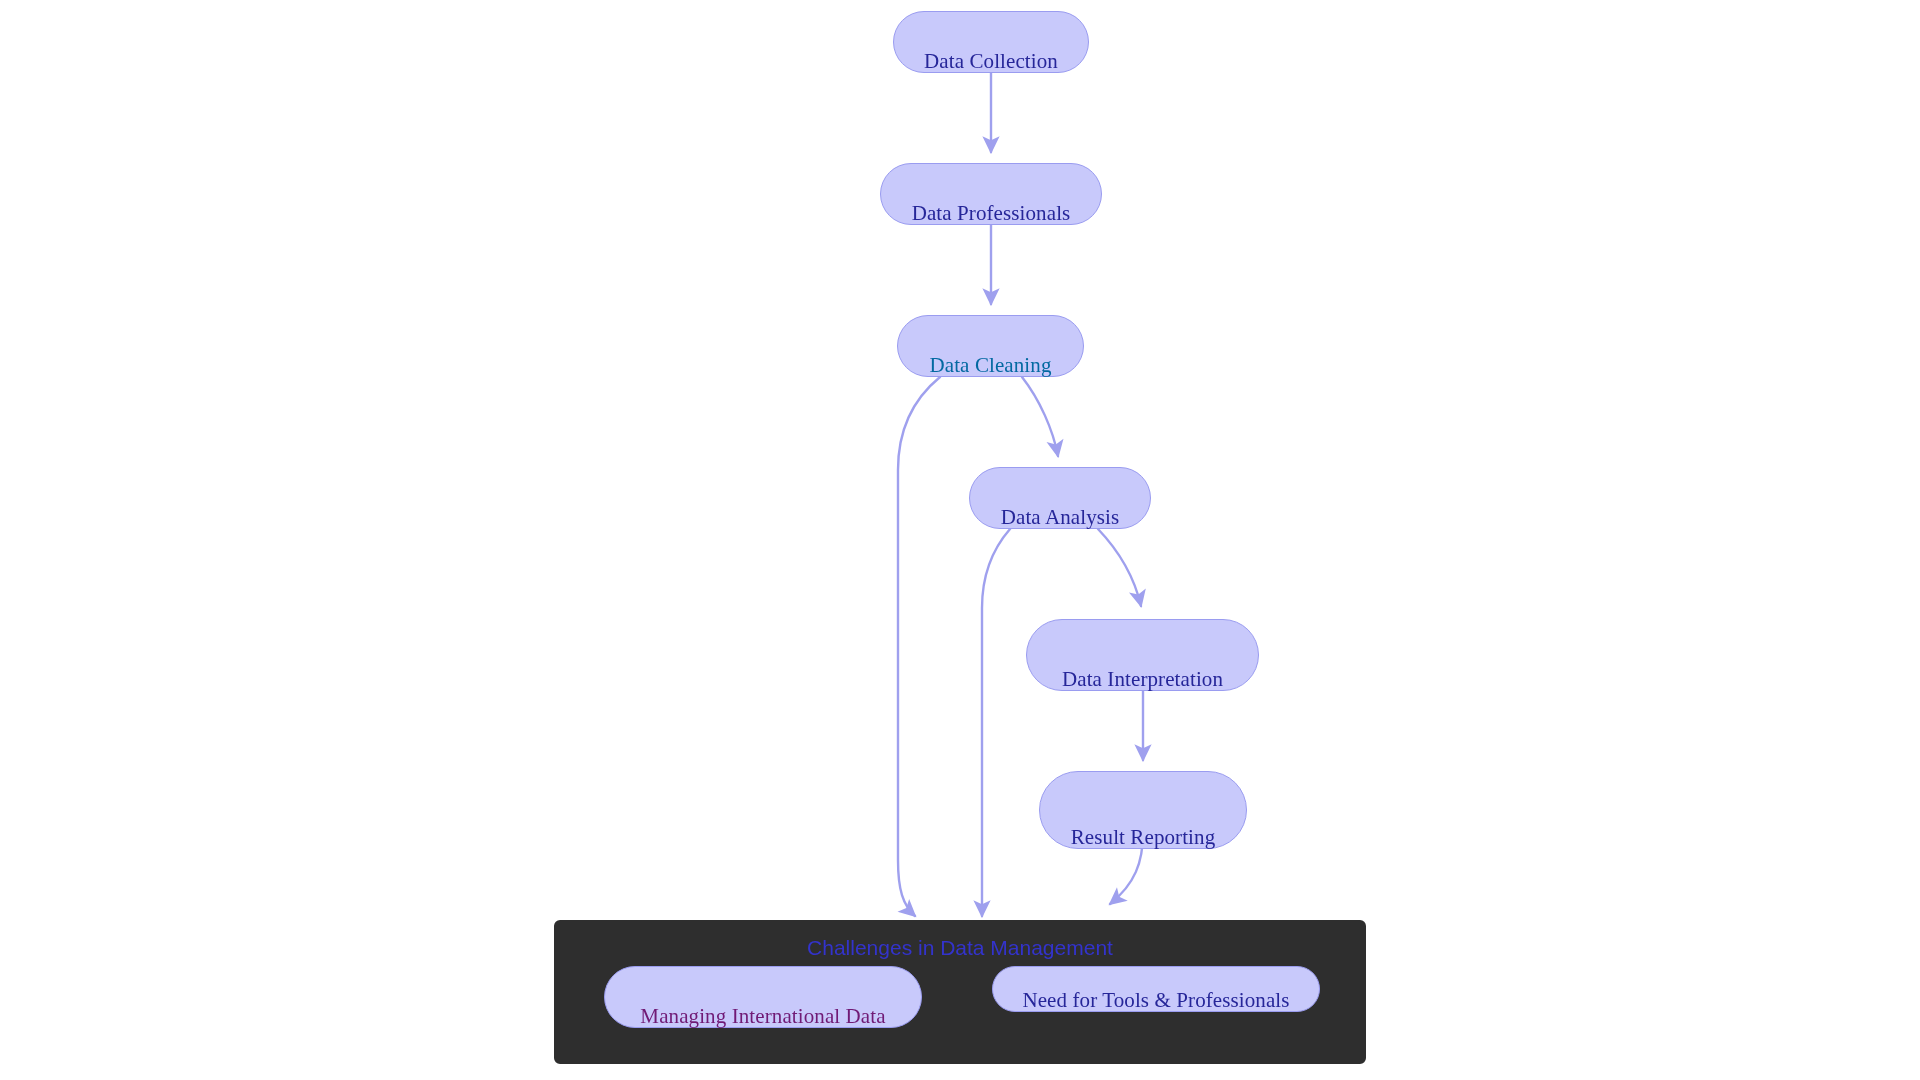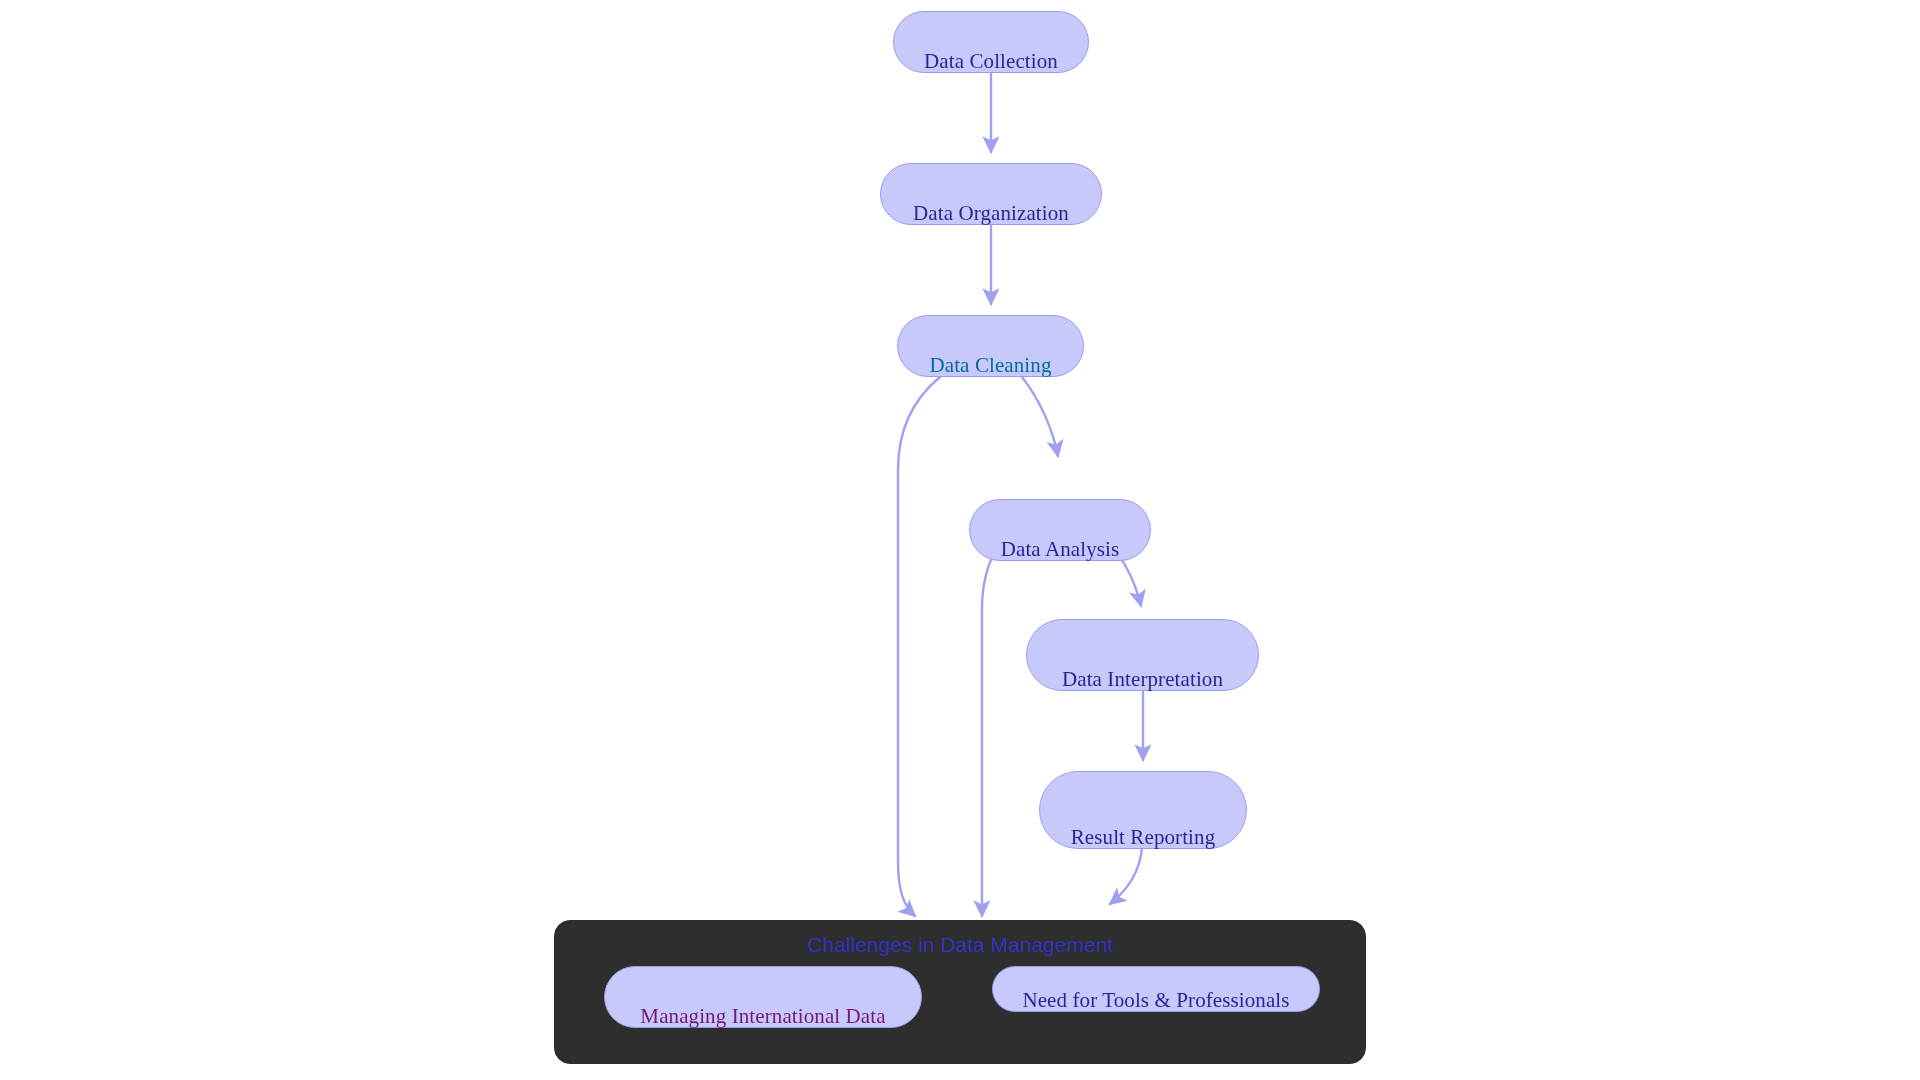--- a/index.html
+++ b/index.html
@@ -45,22 +45,22 @@
     white-space: nowrap;
     line-height: 1;
   }
   .node-label {
     pointer-events: none;
   }
   .subgraph {
     position: absolute;
     box-sizing: border-box;
     background: #2e2e2e;
-    border: 1px solid #3b82f6;
-    border-radius: 16px;
+    border: 4px solid #3b82f6;
+    border-radius: 6px;
   }
   .subgraph-title {
     position: absolute;
     width: 100%;
     text-align: center;
     top: 12px;
     left: 0;
     color: #3333cc;
     font-size: 21px;
     font-family: "Liberation Sans", sans-serif;
@@ -88,28 +88,28 @@
         <path d="M 1143,681 L 1143,760" fill="none" stroke="#9fa0ee" stroke-width="2.4" stroke-linecap="round" marker-end="url(#arrowhead)"></path>
         <path d="M 1143,833 C 1143,862 1135,884 1110,904" fill="none" stroke="#9fa0ee" stroke-width="2.4" stroke-linecap="round" marker-end="url(#arrowhead)"></path>
       </g>
   </svg>
 
   <div class="node" style="left: 893px; top: 11px; width: 196px; height: 62px; background: rgb(200, 201, 251); border-color: rgb(154, 156, 240); color: rgb(38, 38, 153);">
     <span class="node-label">Data Collection</span>
   </div>
 
   <div class="node" style="left: 880px; top: 163px; width: 222px; height: 62px; background: rgb(200, 201, 251); border-color: rgb(154, 156, 240); color: rgb(38, 38, 153);">
-    <span class="node-label">Data Organization</span>
+    <span class="node-label">Data Professionals</span>
   </div>
 
   <div class="node" style="left: 897px; top: 315px; width: 187px; height: 62px; background: rgb(200, 201, 251); border-color: rgb(154, 156, 240); color: #0369a1;">
     <span class="node-label">Data Cleaning</span>
   </div>
 
-  <div class="node" style="left: 969px; top: 467px; width: 182px; height: 62px; background: rgb(200, 201, 251); border-color: rgb(154, 156, 240); color: rgb(38, 38, 153); margin-top: 32px;">
+  <div class="node" style="left: 969px; top: 467px; width: 182px; height: 62px; background: rgb(200, 201, 251); border-color: rgb(154, 156, 240); color: rgb(38, 38, 153);">
     <span class="node-label">Data Analysis</span>
   </div>
 
   <div class="node" style="left: 1026px; top: 619px; width: 233px; height: 72px; background: rgb(200, 201, 251); border-color: rgb(154, 156, 240); color: rgb(38, 38, 153);">
     <span class="node-label">Data Interpretation</span>
   </div>
 
   <div class="node" style="left: 1039px; top: 771px; width: 208px; height: 78px; background: rgb(200, 201, 251); border-color: rgb(154, 156, 240); color: rgb(38, 38, 153);">
     <span class="node-label">Result Reporting</span>
   </div>

